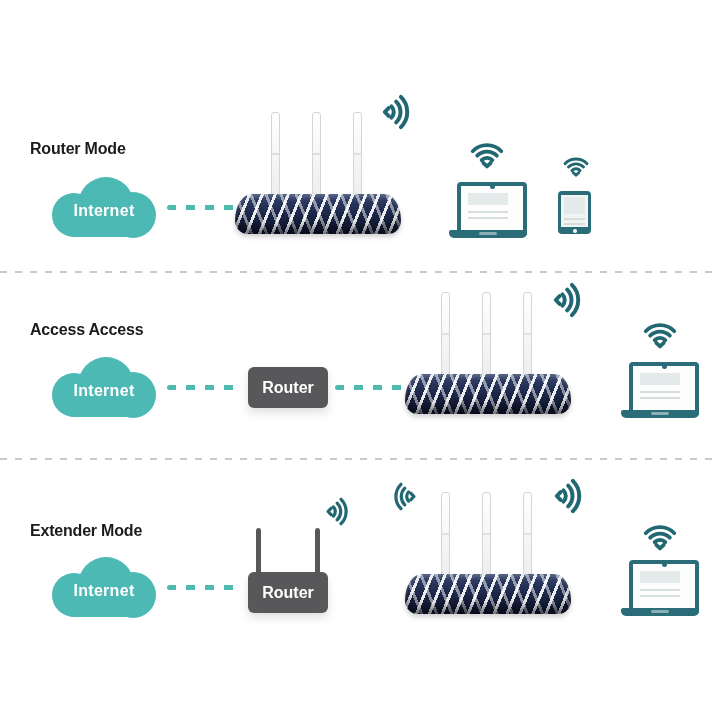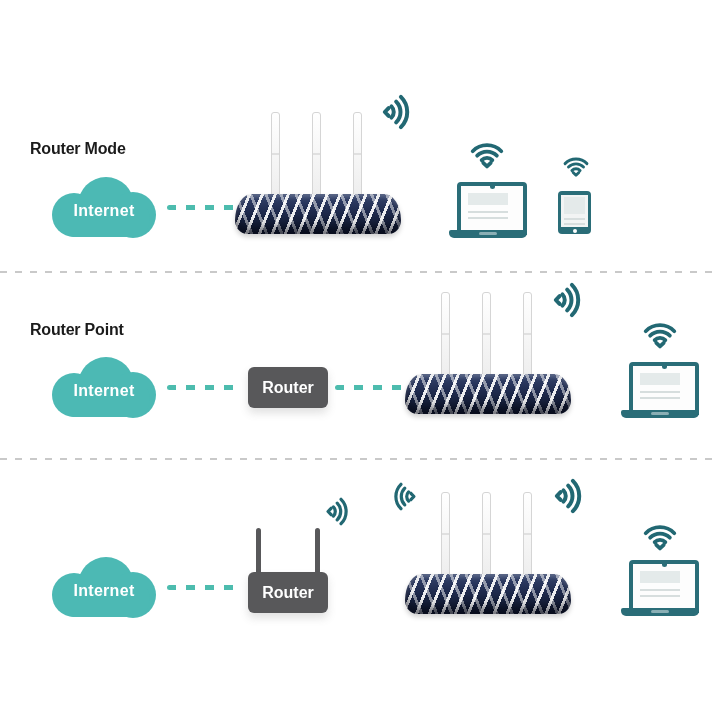--- a/index.html
+++ b/index.html
@@ -152,21 +152,21 @@
         <i class="tb-line t1"></i>
         <i class="tb-line t2"></i>
       </div>
       <i class="tb-home"></i>
     </div>
   </div>
 
   <div class="hr-dash" style="top:271px;"></div>
 
   <div class="row">
-    <div class="sec-title" style="top:321px;">Router Point</div>
+    <div class="sec-title" style="top:321px;">Access Access</div>
 
     <div class="cloud" style="left:51px;top:357px;">
       <i class="c1"></i>
       <i class="c2"></i>
       <i class="c3"></i>
       <div class="c-body"></div>
       <span class="c-label">Internet</span>
     </div>
 
     <div class="dash" style="left:167px;top:385px;width:72px;"></div>
@@ -204,20 +204,21 @@
       </div>
       <div class="lp-base">
           <i></i>
         </div>
     </div>
   </div>
 
   <div class="hr-dash" style="top:458px;"></div>
 
   <div class="row">
+    <div class="sec-title" style="top:522px;">Extender Mode</div>
 
     <div class="cloud" style="left:51px;top:557px;">
       <i class="c1"></i>
       <i class="c2"></i>
       <i class="c3"></i>
       <div class="c-body"></div>
       <span class="c-label">Internet</span>
     </div>
 
     <div class="dash" style="left:167px;top:585px;width:72px;"></div>

